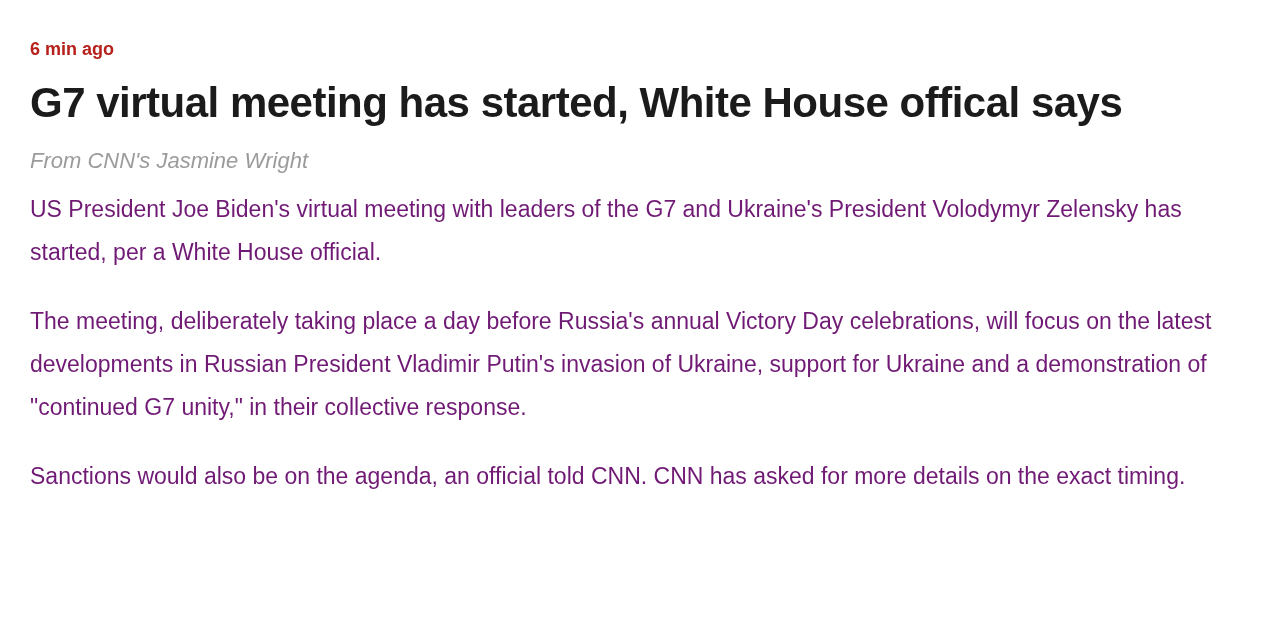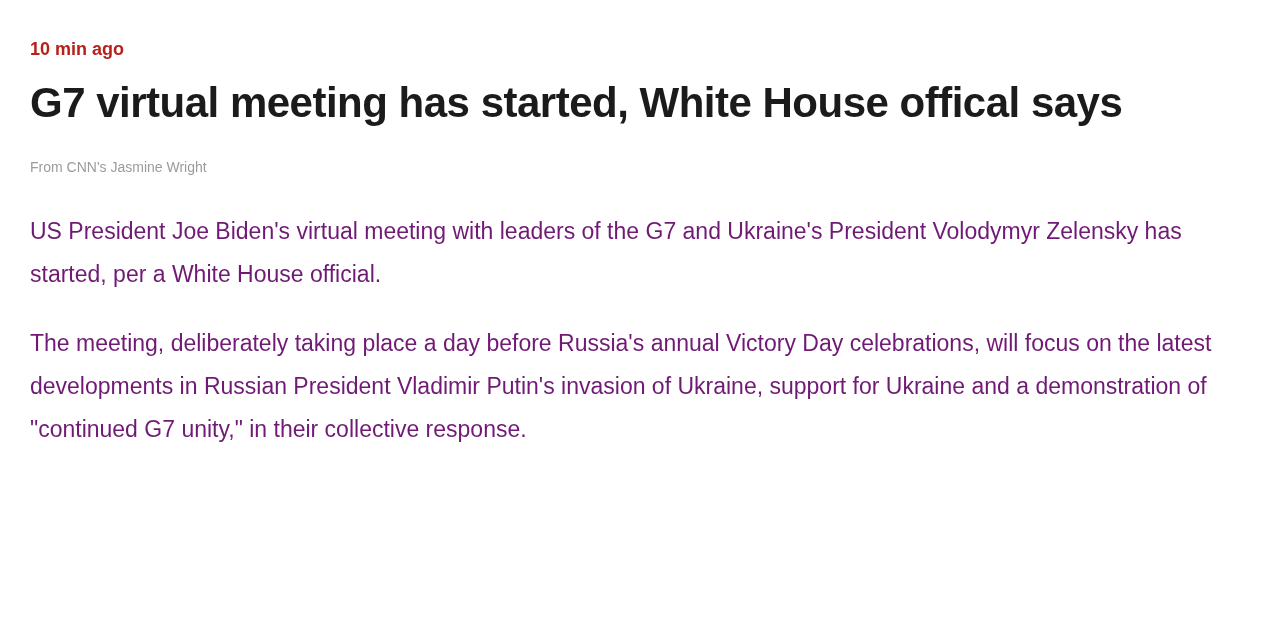--- a/index.html
+++ b/index.html
@@ -23,45 +23,47 @@
     margin-bottom: 14px;
     text-decoration: none;
     cursor: pointer;
   }
   .headline {
     color: #1b1b1b;
     font-size: 42px;
     line-height: 58px;
     font-weight: bold;
     letter-spacing: -0.5px;
-    margin-bottom: 24px;
+    margin-bottom: 18px;
     max-width: 1210px;
   }
   .byline {
     color: #9b9b9b;
-    font-size: 14px;
+    font-size: 22px;
     line-height: 22px;
     font-weight: normal;
-    margin-bottom: 32px;
+    margin-bottom: 16px;
+    font-style: italic;
   }
   .body-text p {
     color: #701a75;
     font-size: 23px;
     line-height: 43px;
     margin-bottom: 26px;
     max-width: 1207px;
   }
 </style>
 </head>
 <body>
 
 <article class="post">
-  <a class="timestamp">10 min ago</a>
+  <a class="timestamp">6 min ago</a>
 
   <h1 class="headline">G7 virtual meeting has started, White House offical says</h1>
 
   <div class="byline">From CNN's Jasmine Wright</div>
 
   <div class="body-text">
     <p>US President Joe Biden's virtual meeting with leaders of the G7 and Ukraine's President Volodymyr Zelensky has started, per a White House official.</p>
     <p>The meeting, deliberately taking place a day before Russia's annual Victory Day celebrations, will focus on the latest developments in Russian President Vladimir Putin's invasion of Ukraine, support for Ukraine and a demonstration of "continued G7 unity," in their collective response.</p>
+    <p>Sanctions would also be on the agenda, an official told CNN. CNN has asked for more details on the exact timing.</p>
   </div>
 </article>
 
 </body></html>

